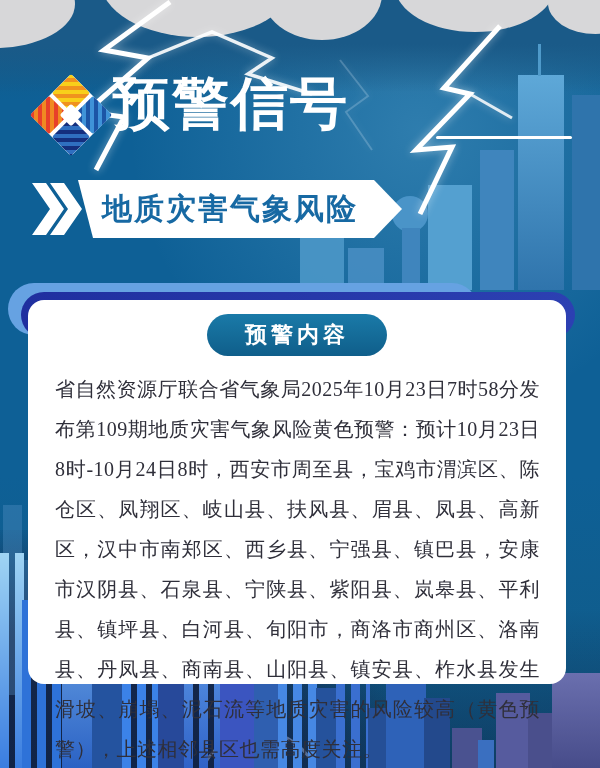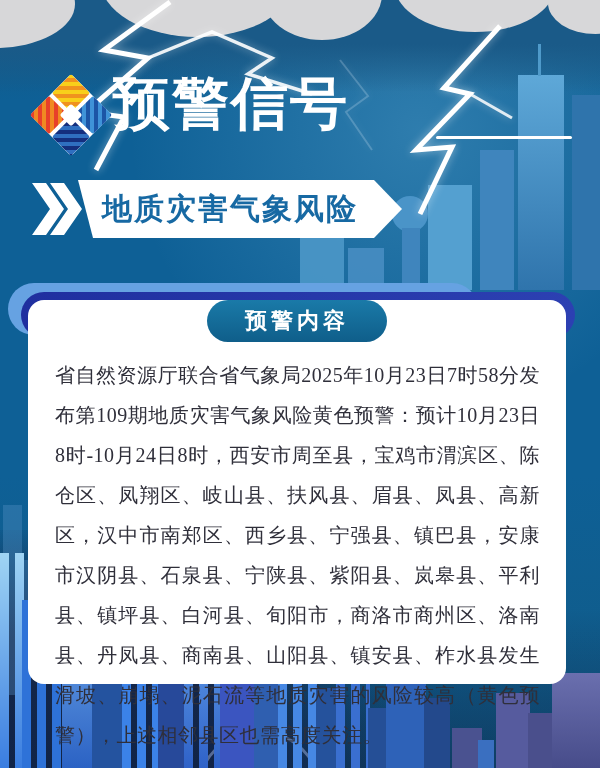--- a/index.html
+++ b/index.html
@@ -56,21 +56,21 @@
   .wheel{position:absolute;left:196px;bottom:-88px;width:120px;height:120px;border-radius:50%;
     border:3px solid rgba(155,178,225,.5);z-index:3;}
   .wheel::before,.wheel::after{content:"";position:absolute;left:50%;top:0;width:2px;height:100%;
     background:rgba(155,178,225,.4);}
   .wheel::after{transform:rotate(90deg);}
   
   .frame-light{position:absolute;left:8px;top:283px;width:470px;height:52px;background:#66a2e2;border-radius:26px;z-index:5;}
   .frame-dark{position:absolute;left:21px;top:292px;width:554px;height:46px;border-radius:23px;z-index:6;
     background:linear-gradient(90deg,#1f2f9f,#2c40b2);}
   .card{position:absolute;left:28px;top:300px;width:538px;height:384px;background:#fff;border-radius:16px;z-index:7;}
-  .badge{display:block;width:fit-content;margin:0 auto 0;padding:6px 38px;border-radius:24px;
+  .badge{display:block;width:fit-content;margin:14px auto 0;padding:6px 38px;border-radius:24px;
     background:linear-gradient(180deg,#1a7aa8,#0f5e8a);color:#fff;font-size:22px;font-weight:800;letter-spacing:4px;}
   .body-text{margin:13px 26px 0 27px;font-size:20px;line-height:40px;color:#2f2f3a;
     font-weight:500;text-align:justify;letter-spacing:.5px;}
   .faint-b{position:absolute;z-index:2;}
 </style>
 </head>
 <body>
 
 <div class="poster">
 

